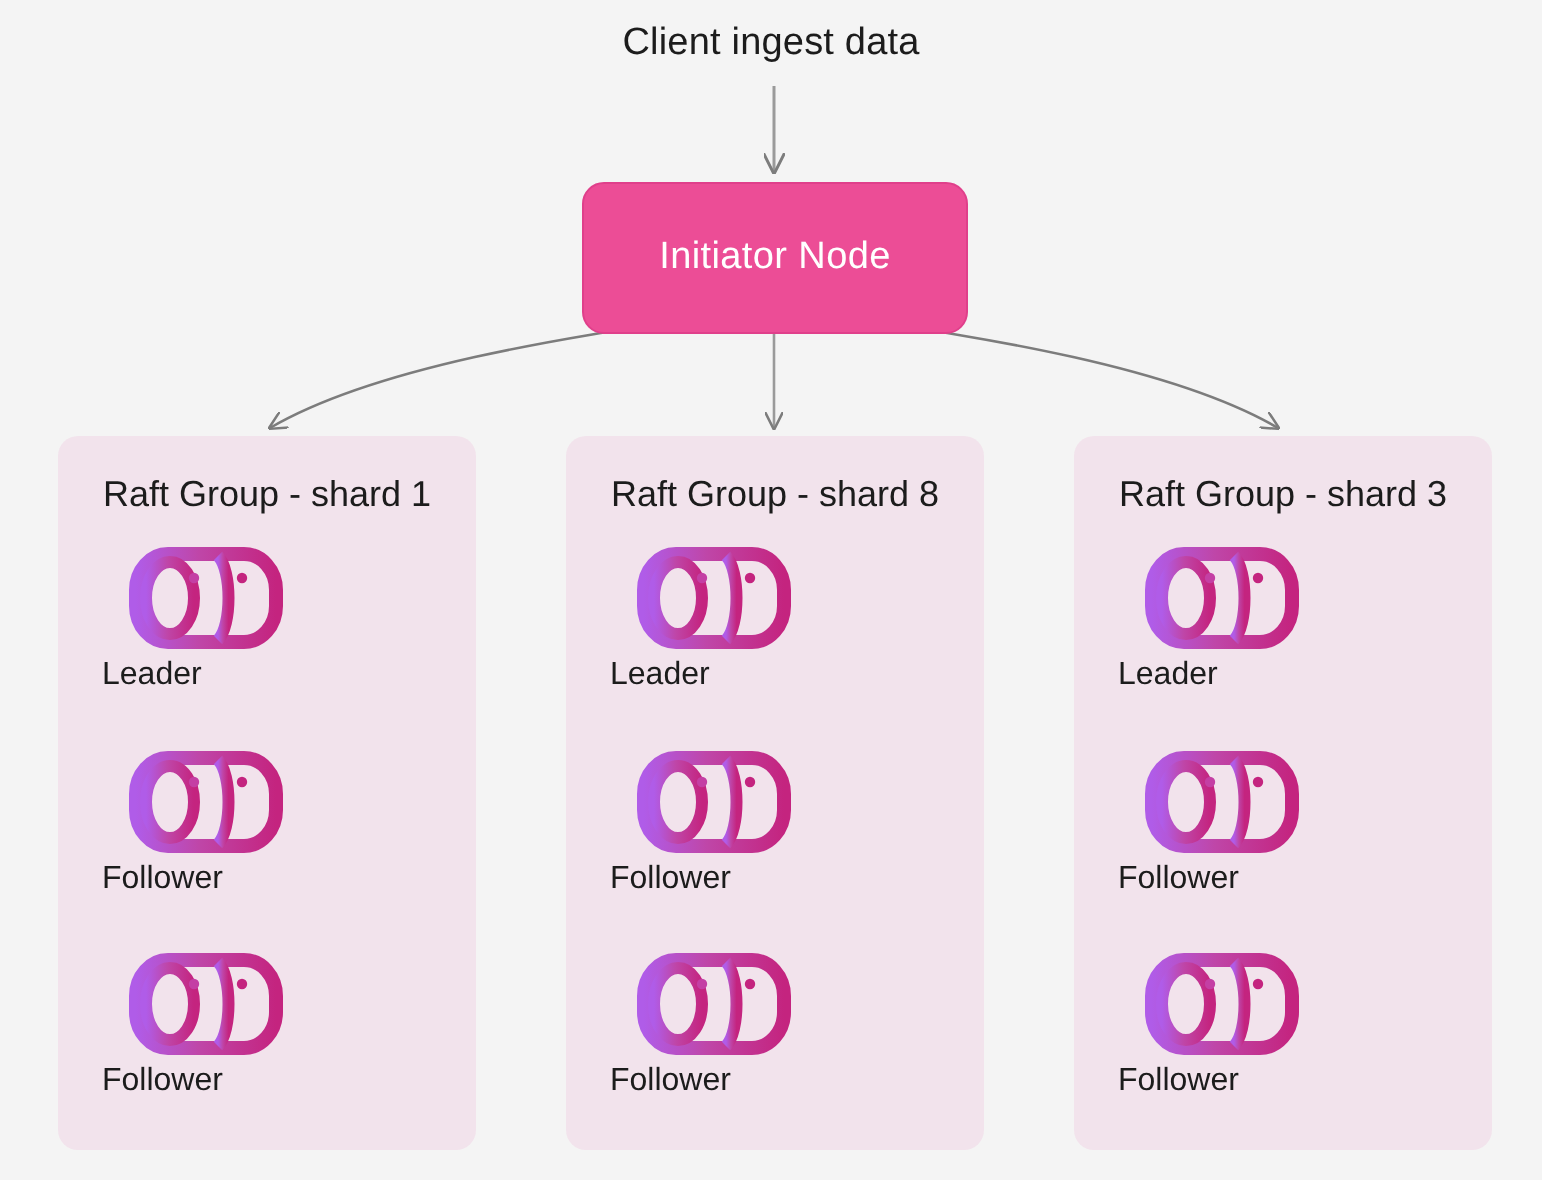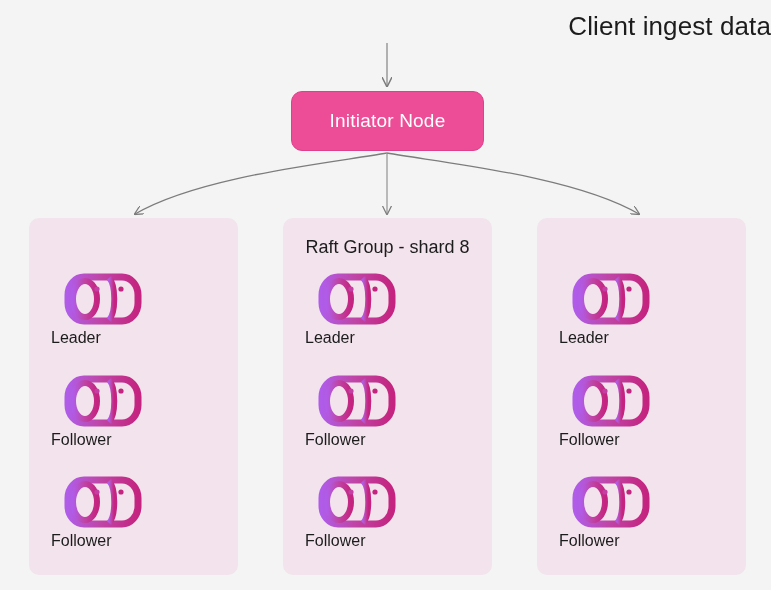--- a/index.html
+++ b/index.html
@@ -28,32 +28,32 @@
     width: 771px;
     height: 590px;
     pointer-events: none;
   }
   
   .caption {
     position: absolute;
     left: 0;
     top: 11px;
     width: 771px;
-    text-align: right;
-    font-size: 26px;
+    text-align: center;
+    font-size: 19px;
     color: #1c1c1c;
     letter-spacing: 0.1px;
   }
   
   .initiator {
     position: absolute;
     left: 291px;
     top: 91px;
     width: 193px;
-    height: 60px;
+    height: 76px;
     box-sizing: border-box;
     background: #ec4d96;
     border: 1px solid #e03f8b;
     border-radius: 11px;
     color: #ffffff;
     font-size: 19px;
     display: flex;
     align-items: center;
     justify-content: center;
     letter-spacing: 0.2px;
@@ -139,20 +139,21 @@
     <path d="M 673 305 C 704 370 704 470 672 516" fill="none" stroke="#7c7c7c" stroke-width="1.3" marker-end="url(#ah)"></path>
   </svg>
 
   <div class="caption">Client ingest data</div>
 
   <div class="initiator">
     <span>Initiator Node</span>
   </div>
 
   <div class="shard-panel" id="panel-0">
+    <div class="shard-title">Raft Group - shard 1</div>
 
     <div class="node node-0">
       <svg class="db-icon" width="78" height="52" viewBox="0 0 78 52">
         <rect x="4" y="4" width="70" height="44" rx="16" ry="18" fill="none" stroke="url(#dbgrad)" stroke-width="7"></rect>
         <ellipse cx="21" cy="26" rx="12" ry="18" fill="none" stroke="url(#dbgrad)" stroke-width="6"></ellipse>
         <path d="M 45 5 C 52 12 52 40 45 47" fill="none" stroke="url(#dbgrad)" stroke-width="6"></path>
         <circle cx="33" cy="16" r="2.6" fill="#c43fa4"></circle>
         <circle cx="57" cy="16" r="2.6" fill="#c4247f"></circle>
       </svg>
       <div class="node-label">Leader</div>
@@ -212,20 +213,21 @@
         <ellipse cx="21" cy="26" rx="12" ry="18" fill="none" stroke="url(#dbgrad)" stroke-width="6"></ellipse>
         <path d="M 45 5 C 52 12 52 40 45 47" fill="none" stroke="url(#dbgrad)" stroke-width="6"></path>
         <circle cx="33" cy="16" r="2.6" fill="#c43fa4"></circle>
         <circle cx="57" cy="16" r="2.6" fill="#c4247f"></circle>
       </svg>
       <div class="node-label">Follower</div>
     </div>
   </div>
 
   <div class="shard-panel" id="panel-2">
+    <div class="shard-title">Raft Group - shard 3</div>
 
     <div class="node node-0">
       <svg class="db-icon" width="78" height="52" viewBox="0 0 78 52">
         <rect x="4" y="4" width="70" height="44" rx="16" ry="18" fill="none" stroke="url(#dbgrad)" stroke-width="7"></rect>
         <ellipse cx="21" cy="26" rx="12" ry="18" fill="none" stroke="url(#dbgrad)" stroke-width="6"></ellipse>
         <path d="M 45 5 C 52 12 52 40 45 47" fill="none" stroke="url(#dbgrad)" stroke-width="6"></path>
         <circle cx="33" cy="16" r="2.6" fill="#c43fa4"></circle>
         <circle cx="57" cy="16" r="2.6" fill="#c4247f"></circle>
       </svg>
       <div class="node-label">Leader</div>

